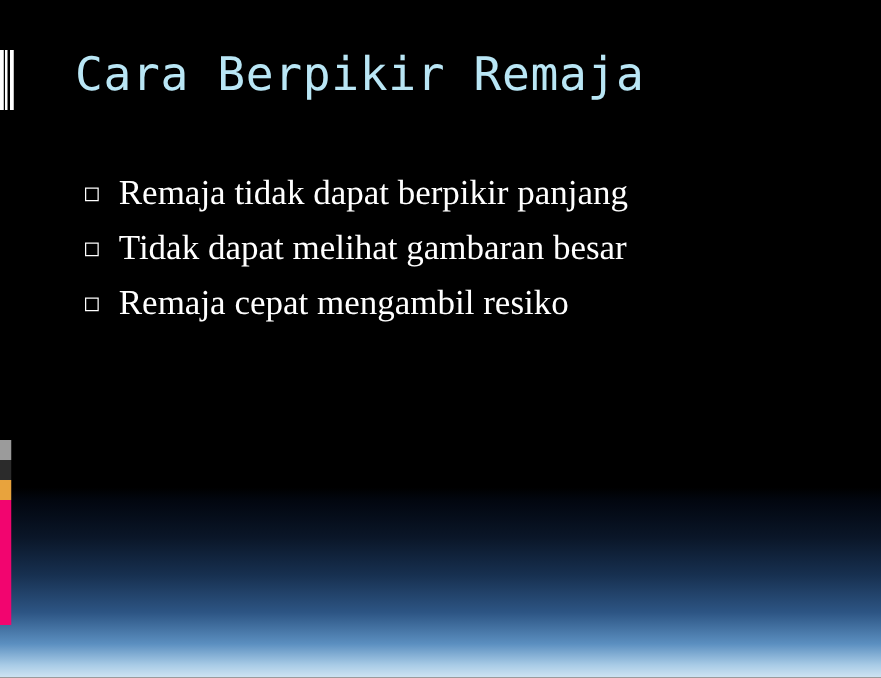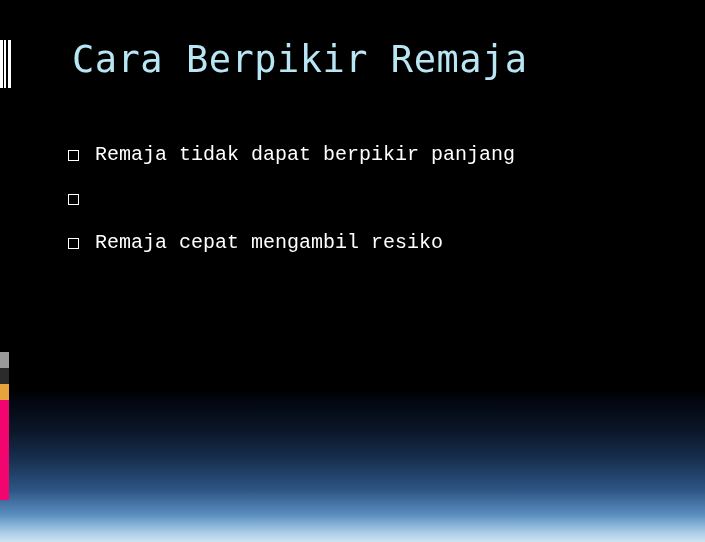--- a/index.html
+++ b/index.html
@@ -54,21 +54,20 @@
     left: 60px;
     top: 38px;
     width: 600px;
     color: #b9e6f5;
     font-family: "DejaVu Sans Mono", monospace;
     font-size: 37px;
     font-weight: 400;
     letter-spacing: 0.5px;
     white-space: nowrap;
     z-index: 4;
-    margin-left: 12px;
   }
 
   
   .bullets {
     position: absolute;
     left: 68px;
     top: 140px;
     width: 610px;
     z-index: 4;
   }
@@ -83,22 +82,22 @@
     height: 11px;
     border: 1.5px solid #ffffff;
     background: transparent;
     margin-top: 10px;
     margin-right: 16px;
     flex: 0 0 auto;
     box-sizing: border-box;
   }
   .bullet-text {
     color: #ffffff;
-    font-family: Liberation Mono, monospace;
-    font-size: 20px;
+    font-family: Liberation Serif, serif;
+    font-size: 28px;
     line-height: 30px;
     white-space: nowrap;
   }
 </style>
 </head>
 <body>
 
 <div id="slide">
 
   <div class="bg-gradient"></div>
@@ -121,20 +120,21 @@
 
   <div class="bullets">
 
     <div class="bullet-row">
       <div class="bullet-marker"></div>
       <div class="bullet-text">Remaja tidak dapat berpikir panjang</div>
     </div>
 
     <div class="bullet-row">
       <div class="bullet-marker"></div>
+      <div class="bullet-text">Tidak dapat melihat gambaran besar</div>
     </div>
 
 
     <div class="bullet-row">
       <div class="bullet-marker"></div>
       <div class="bullet-text">Remaja cepat mengambil resiko</div>
     </div>
 
   </div>
 

